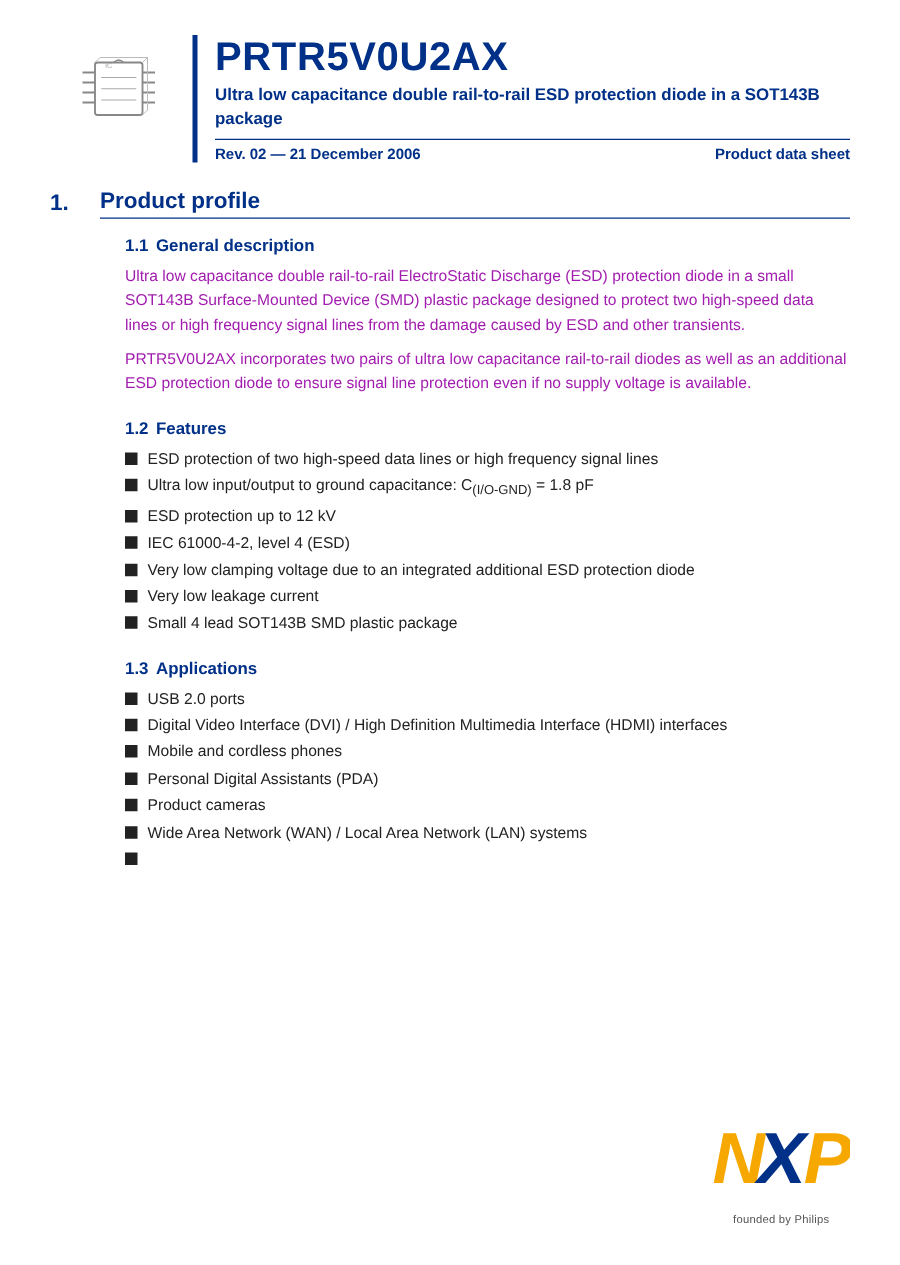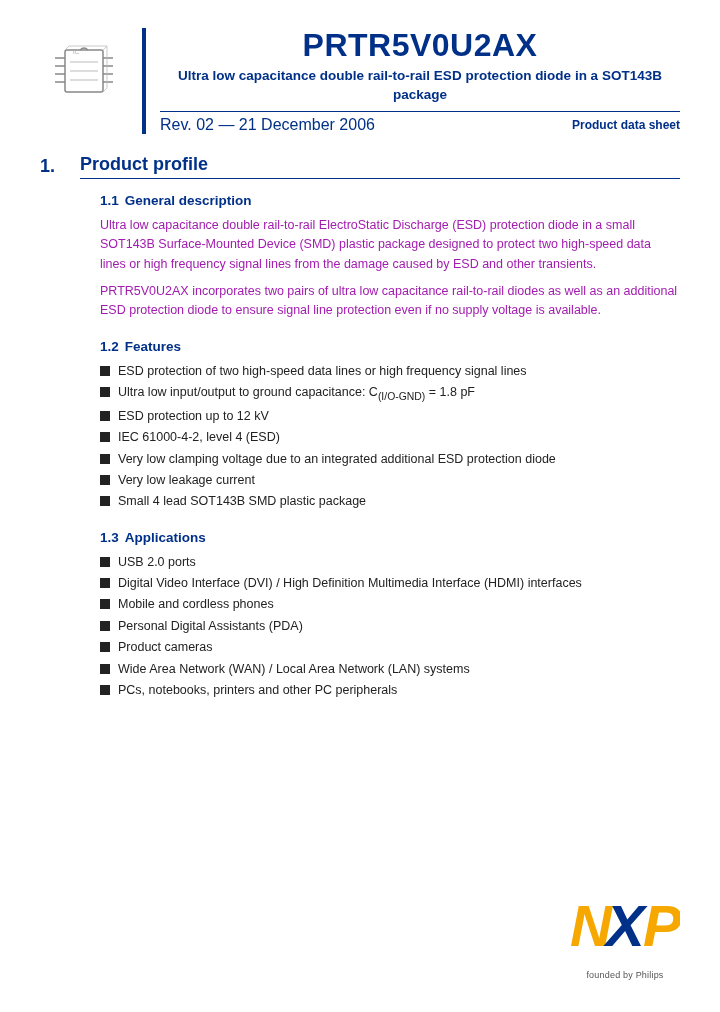--- a/index.html
+++ b/index.html
@@ -10,23 +10,22 @@
       color: #222;
       width: 720px;
       min-height: 1012px;
       position: relative;
     }
 
     
     .header {
       display: flex;
       align-items: flex-start;
-      padding: 28px 40px 0 44px;
+      padding: 28px 40px 0 56px;
       gap: 18px;
-      text-align: center;
     }
     .header-logo-chip {
       flex-shrink: 0;
       width: 80px;
       margin-top: 4px;
     }
     .header-content {
       flex: 1;
       border-left: 4px solid #003087;
       padding-left: 14px;
@@ -47,22 +46,22 @@
     }
     .product-rev-row {
       display: flex;
       justify-content: space-between;
       align-items: center;
       margin-top: 6px;
       border-top: 1px solid #003087;
       padding-top: 4px;
     }
     .product-rev {
-      font-size: 16px;
-      font-weight: normal;
+      font-size: 12px;
+      font-weight: bold;
       color: #003087;
     }
     .product-datasheet {
       font-size: 12px;
       font-weight: bold;
       color: #003087;
     }
 
     
     .section {
@@ -282,21 +281,20 @@
       <li>
           <span class="bullet-square"></span>
           <span>Product cameras</span>
         </li>
       <li>
           <span class="bullet-square"></span>
           <span>Wide Area Network (WAN) / Local Area Network (LAN) systems</span>
         </li>
       <li>
           <span class="bullet-square"></span>
-          <span>PCs, notebooks, printers and other PC peripherals</span>
         </li>
     </ul>
   </div>
 </div>
 
 <div class="footer-logo">
   <div class="nxp-logo">
     <svg width="110" height="60" viewBox="0 0 110 60" xmlns="http://www.w3.org/2000/svg">
 
       <text x="0" y="52" font-size="58" font-weight="900" font-style="italic" fill="#f7a800" font-family="Arial, Helvetica, sans-serif" letter-spacing="-3">N</text>

